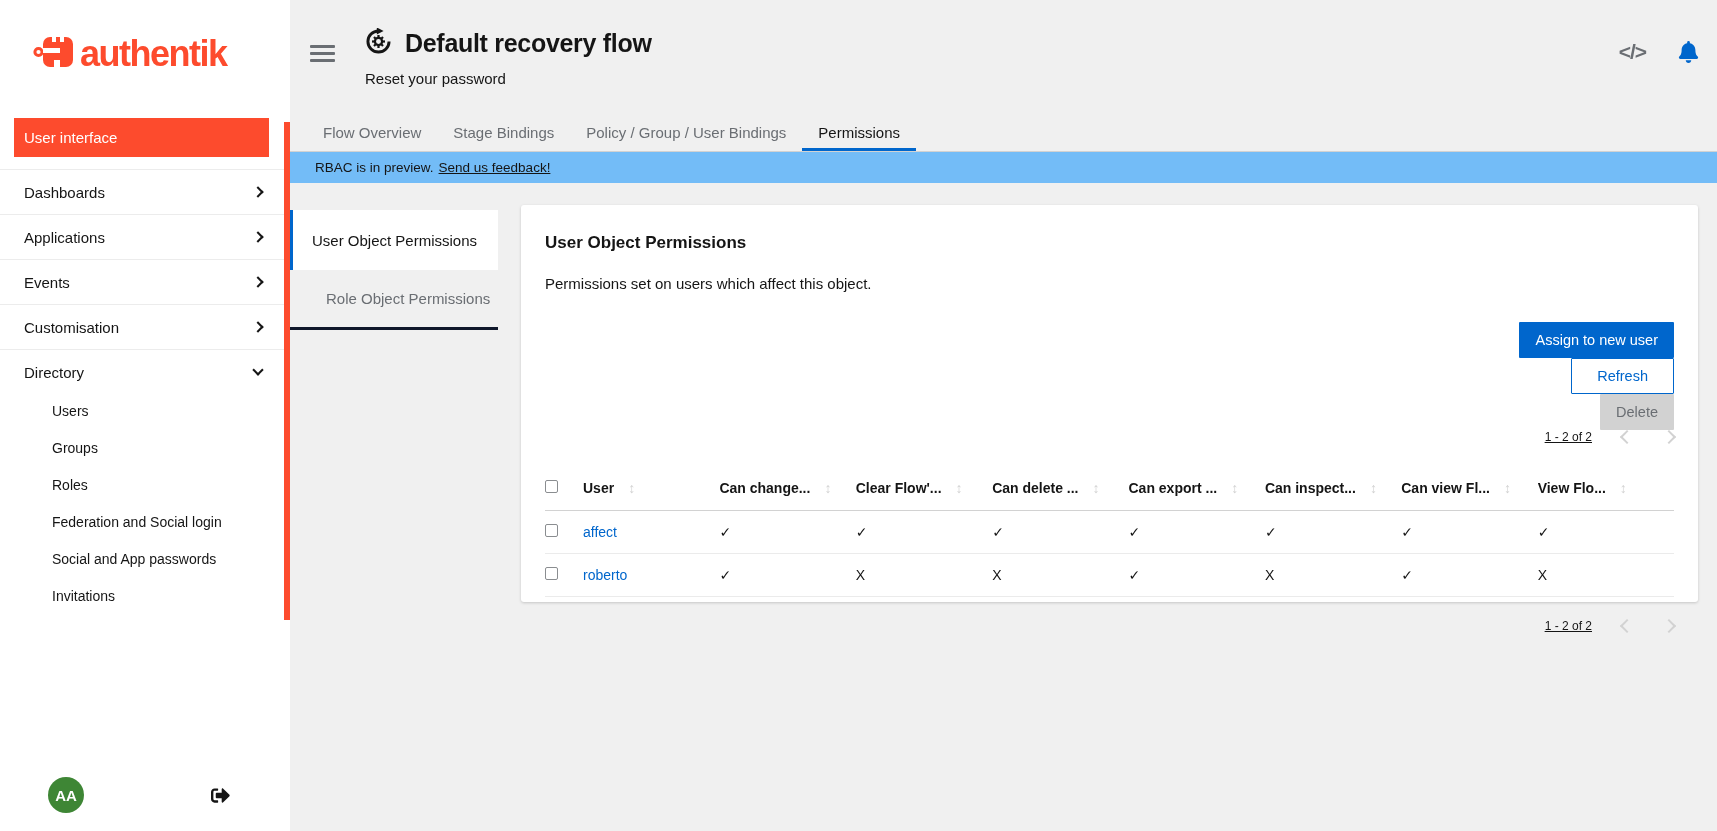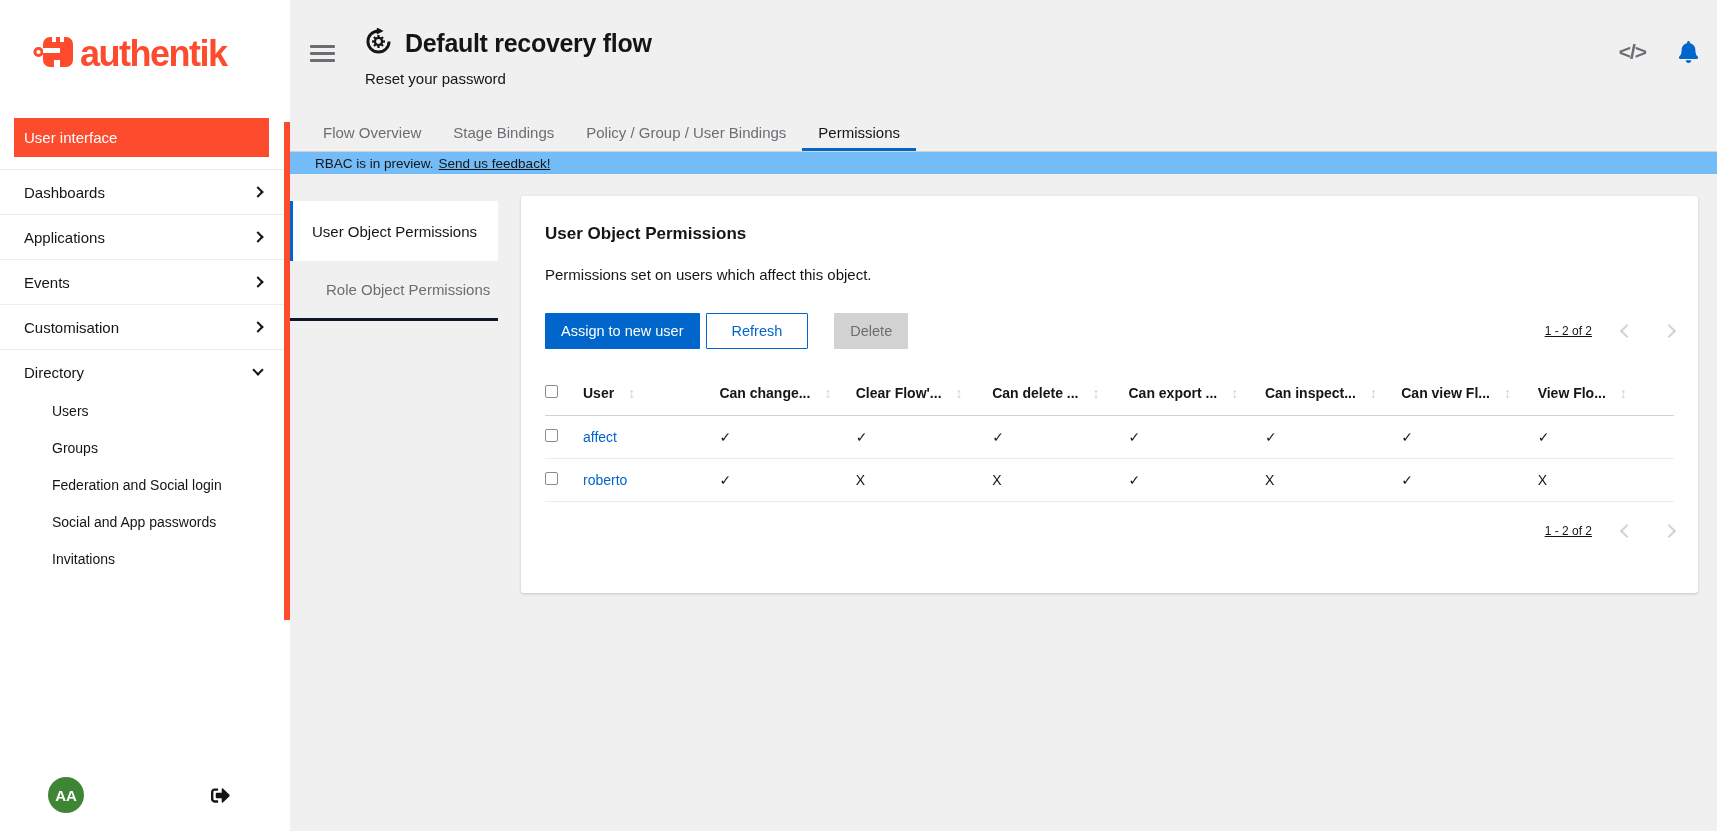--- a/index.html
+++ b/index.html
@@ -63,21 +63,21 @@
   .code-glyph { font-size: 21px; font-weight: bold; color: #6a6e73; letter-spacing: -1px; cursor: pointer; }
   .bell { cursor: pointer; display: flex; }
 
   .tabs-row { height: 35px; display: flex; padding-left: 17px; border-bottom: 1px solid #d2d2d2; }
   .tab {
     padding: 0 16px; display: flex; align-items: center; font-size: 15px;
     color: #6a6e73; cursor: pointer; border-bottom: 3px solid transparent;
   }
   .tab.active { color: #151515; border-bottom-color: #0066cc; }
 
-  .banner { height: 22px; background: #73bcf7; display: flex; align-items: center; padding-left: 25px; font-size: 13.5px; gap: 5px; }
+  .banner { height: 31px; background: #73bcf7; display: flex; align-items: center; padding-left: 25px; font-size: 13.5px; gap: 5px; }
   .banner-link { color: #151515; text-decoration: underline; cursor: pointer; }
 
   .content { flex: 1; position: relative; border-radius: 29px; }
   .side-tabs { position: absolute; left: 0; top: 27px; width: 208px; }
   .side-tab {
     height: 60px; display: flex; align-items: center; padding-left: 36px;
     font-size: 15px; color: #6a6e73; background: #f0f0f0;
     border-bottom: 3px solid #0f172a; cursor: pointer;
   }
   .side-tab.active {
@@ -85,21 +85,21 @@
     padding-left: 19px; border-bottom: none; height: 60px;
   }
 
   .card {
     position: absolute; left: 231px; top: 22px; width: 1177px; height: 397px;
     background: #fff; border-radius: 3px; box-shadow: 0 1px 3px rgba(3,3,3,0.18);
     padding: 28px 24px;
   }
   .card-title { font-size: 17px; font-weight: bold; }
   .card-desc { font-size: 15px; margin-top: 22px; }
-  .toolbar { margin-top: 30px; display: flex; align-items: center; }
+  .toolbar { margin-top: 30px; display: flex; align-items: flex-end; flex-direction: column; }
   .btn { height: 36px; font-size: 14.5px; font-family: inherit; border: none; cursor: pointer; padding: 0 16px; border-radius: 1px; }
   .btn.primary { background: #0066cc; color: #fff; }
   .btn.secondary { background: #fff; color: #0066cc; border: 1px solid #0066cc; margin-left: 6px; padding: 0 25px; }
   .btn.disabled { background: #d2d2d2; color: #6a6e73; margin-left: 26px; cursor: default; }
   .pager { margin-left: auto; display: flex; align-items: center; }
   .pager-text { font-size: 12px; text-decoration: underline; }
   .pager-chev {
     width: 10px; height: 10px; border-right: 2px solid #d2d2d2; border-bottom: 2px solid #d2d2d2;
     display: inline-block; cursor: pointer;
   }
@@ -169,20 +169,23 @@
       <div class="nav-section expanded" style="border-bottom:none;">
         <div class="nav-item">
           <span>Directory</span>
           <span class="chev down"></span>
         </div>
         <div class="sub-item">
           <span>Users</span>
         </div>
         <div class="sub-item">
           <span>Groups</span>
+        </div>
+        <div class="sub-item">
+          <span>Roles</span>
         </div>
         <div class="sub-item">
           <span>Federation and Social login</span>
         </div>
         <div class="sub-item">
           <span>Social and App passwords</span>
         </div>
         <div class="sub-item">
           <span>Invitations</span>
         </div>

